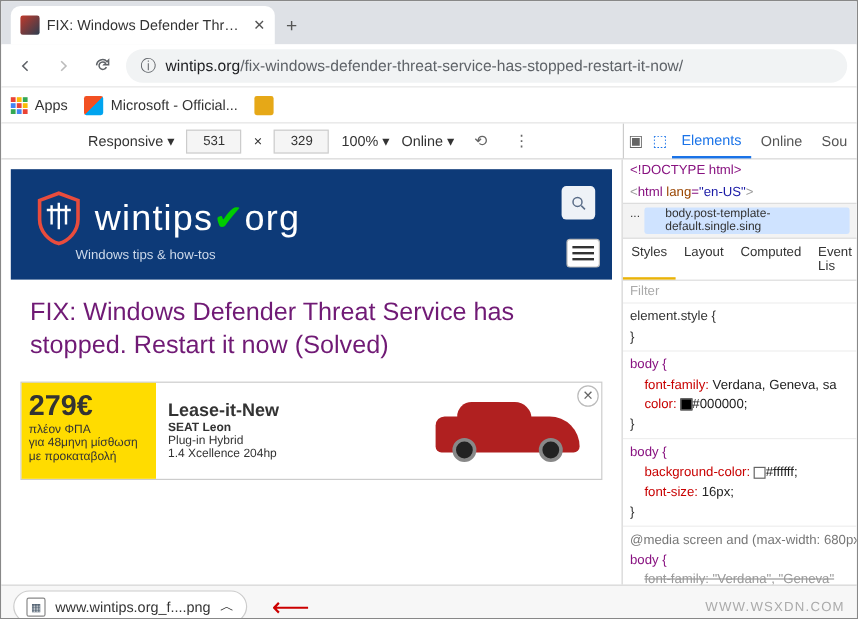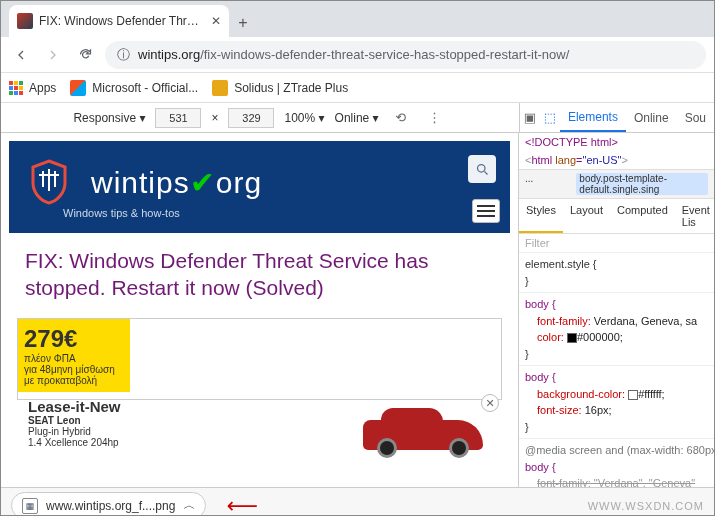--- a/index.html
+++ b/index.html
@@ -23,45 +23,45 @@
 .dt-left { flex:1; display:flex; align-items:center; justify-content:center; gap:10px; color:#333; }
 .dim-box { width:46px; height:20px; background:#f5f5f5; border:1px solid #ccc; text-align:center; font-size:11px; line-height:18px; }
 .dt-right { width:195px; border-left:1px solid #ccc; display:flex; align-items:center; height:100%; }
 .dt-tab { padding:0 8px; height:100%; display:flex; align-items:center; cursor:pointer; color:#555; font-size:12px; }
 .dt-tab.active { border-bottom:2px solid #1a73e8; color:#1a73e8; }
 .dt-icnbtn { width:24px; color:#666; text-align:center; font-size:13px; }
 .main-row { display:flex; height:354px; }
 .viewport { flex:1; display:flex; align-items:center; justify-content:center; background:#fff; border-right:1px solid #ccc; padding:8px; }
 .viewport-inner { width:100%; height:100%; position:relative; }
 .site-header { background:#0d3a78; color:#fff; padding:18px 20px 14px; position:relative; }
-.logo { display:flex; align-items:center; gap:22px; }
+.logo { display:flex; align-items:center; gap:10px; }
 .logo-shield { width:40px; height:46px; }
 .logo-text { font-size:30px; font-weight:400; letter-spacing:1px; }
 .logo-check { color:#0c0; }
 .logo-tagline { font-size:11px; color:#cdd9ea; margin-left:34px; margin-top:2px; }
 .search-btn { position:absolute; right:14px; top:14px; width:28px; height:28px; background:#eef2f7; border-radius:4px; display:flex; align-items:center; justify-content:center; color:#5a6d88; }
 .hamburger { position:absolute; right:10px; top:58px; width:28px; height:24px; background:#fff; border:1px solid #bbb; border-radius:3px; display:flex; flex-direction:column; justify-content:center; gap:3px; padding:4px; }
 .hamburger span { height:2px; background:#333; }
 .article { padding:14px 16px; }
 .article h1 { color:#701a75; font-size:21px; font-weight:400; line-height:1.3; }
-.ad { display:flex; height:82px; border:1px solid #ccc; margin:2px 8px;flex-direction:column; }
+.ad { display:flex; height:82px; border:1px solid #ccc; margin:2px 8px; }
 .ad-price { width:112px; background:#ffdc00; padding:6px; font-size:10px; color:#333; }
 .ad-price .big { font-size:24px; font-weight:bold; }
 .ad-body { flex:1; padding:6px 10px; font-size:10px; color:#333; display:flex; flex-direction:column; justify-content:center; position:relative; }
 .ad-body .hl { font-size:15px; font-weight:600; }
 .car { position:absolute; right:8px; top:8px; width:130px; height:60px; }
 .car-body { position:absolute; bottom:10px; width:120px; height:30px; background:#b02020; border-radius:12px 40px 8px 8px; }
 .car-top { position:absolute; bottom:30px; left:18px; width:62px; height:22px; background:#b02020; border-radius:12px 14px 0 0; }
 .wheel { position:absolute; bottom:2px; width:20px; height:20px; background:#222; border-radius:50%; border:3px solid #888; }
 .ad-close { position:absolute; right:2px; top:2px; width:18px; height:18px; background:#fff; border:1px solid #bbb; border-radius:50%; font-size:11px; line-height:16px; text-align:center; color:#666; }
 .devpanel { width:195px; background:#fff; font-family:Menlo,Consolas,monospace; font-size:11px; overflow:hidden; }
 .dom-row { padding:3px 6px; color:#881280; white-space:nowrap; }
 .dom-row .gray { color:#999; }
 .crumbs { background:#f3f3f3; border-top:1px solid #ddd; border-bottom:1px solid #ddd; padding:3px 6px; display:flex; gap:4px; font-size:10px; }
-.crumbs .sel { background:#cfe3ff; border-radius:2px; padding:0 3px;margin-left:39px; }
+.crumbs .sel { background:#cfe3ff; border-radius:2px; padding:0 17px; }
 .styles-tabs { display:flex; border-bottom:1px solid #ddd; font-family:-apple-system,Arial; font-size:11px; }
 .styles-tabs span { padding:5px 7px; }
 .styles-tabs .active { border-bottom:2px solid #eab308; color:#333; }
 .filter-row { padding:3px 6px; color:#aaa; border-bottom:1px solid #eee; font-family:-apple-system,Arial; }
 .rule { padding:3px 6px; border-bottom:1px solid #eee; line-height:1.5; white-space:nowrap; }
 .sel-name { color:#881280; }
 .prop { color:#c80000; margin-left:12px; }
 .val { color:#222; }
 .swatch { display:inline-block; width:10px; height:10px; border:1px solid #666; vertical-align:middle; }
 .strike { text-decoration:line-through; color:#999; }
@@ -121,21 +121,20 @@
         <span style="width:4px;height:4px;background:#ea4335"></span>
       </span>
       <span>Apps</span>
     </div>
   <div class="bk-item">
       <span class="bk-icon" style="background:linear-gradient(135deg,#f25022 50%,#00a4ef 50%)"></span>
       <span>Microsoft - Official...</span>
     </div>
   <div class="bk-item">
       <span class="bk-icon" style="background:#e6a817"></span>
-      <span>Solidus | ZTrade Plus</span>
     </div>
 </div>
 
 <div class="devtools-bar">
   <div class="dt-left">
     <span><span>Responsive</span> ▾</span>
     <span class="dim-box">531</span>
     <span>×</span>
     <span class="dim-box">329</span>
     <span><span>100%</span> ▾</span>

